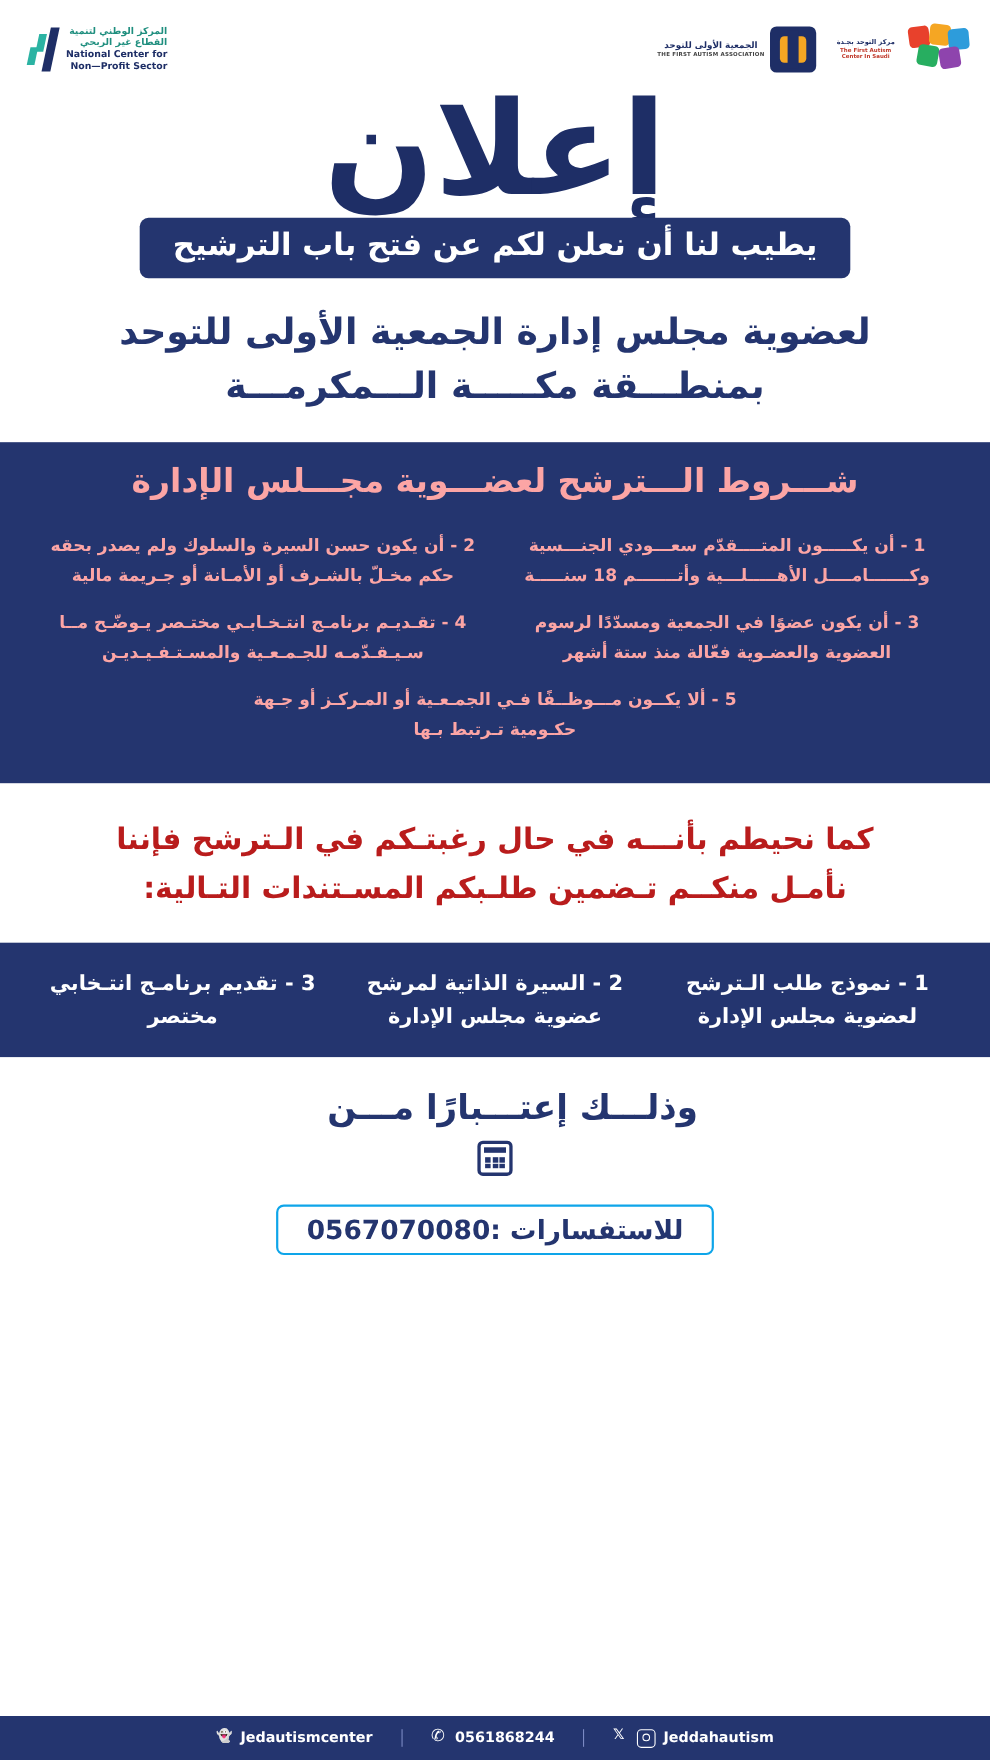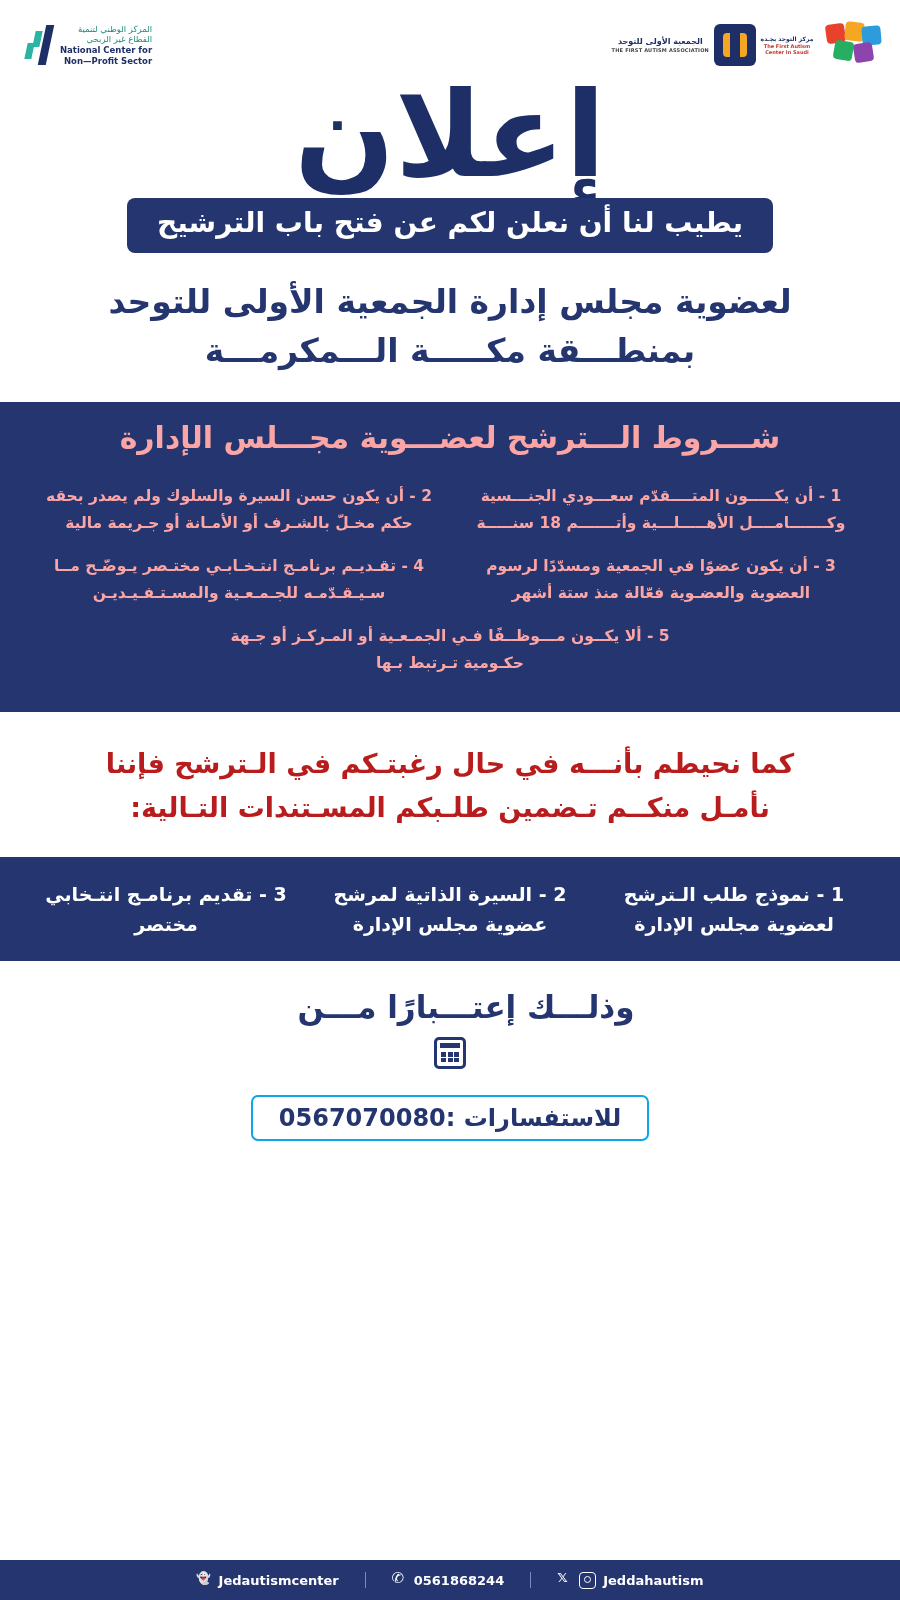--- a/index.html
+++ b/index.html
@@ -29,20 +29,21 @@
     height: 82px;
     display: flex;
     align-items: center;
     justify-content: space-between;
     padding: 8px 18px 0 18px;
     box-sizing: border-box;
   }
   .logos-left {
     display: flex;
     align-items: center;
+    gap: 14px;
   }
   .logo-block {
     display: flex;
     align-items: center;
     gap: 6px;
   }
   .puzzle-logo {
     width: 58px;
     height: 46px;
     position: relative;
@@ -106,21 +107,21 @@
 
   .ncnp {
     display: flex;
     align-items: center;
     gap: 8px;
   }
   .ncnp-text {
     text-align: right;
     line-height: 1.25;
   }
-  .ncnp-ar { font-size: 8.5px; color: #1e8e7e; font-weight: normal; }
+  .ncnp-ar { font-size: 8.5px; color: #1e8e7e; font-weight: bold; }
   .ncnp-en { font-size: 8.5px; color: #1e2e66; font-weight: bold; }
   .ncnp-mark {
     width: 34px; height: 40px; position: relative;
   }
   .ncnp-mark .b1 {
     position: absolute; right: 2px; top: 0;
     width: 8px; height: 40px; background: #1e2e66;
     transform: skewX(-12deg);
   }
   .ncnp-mark .b2 {

